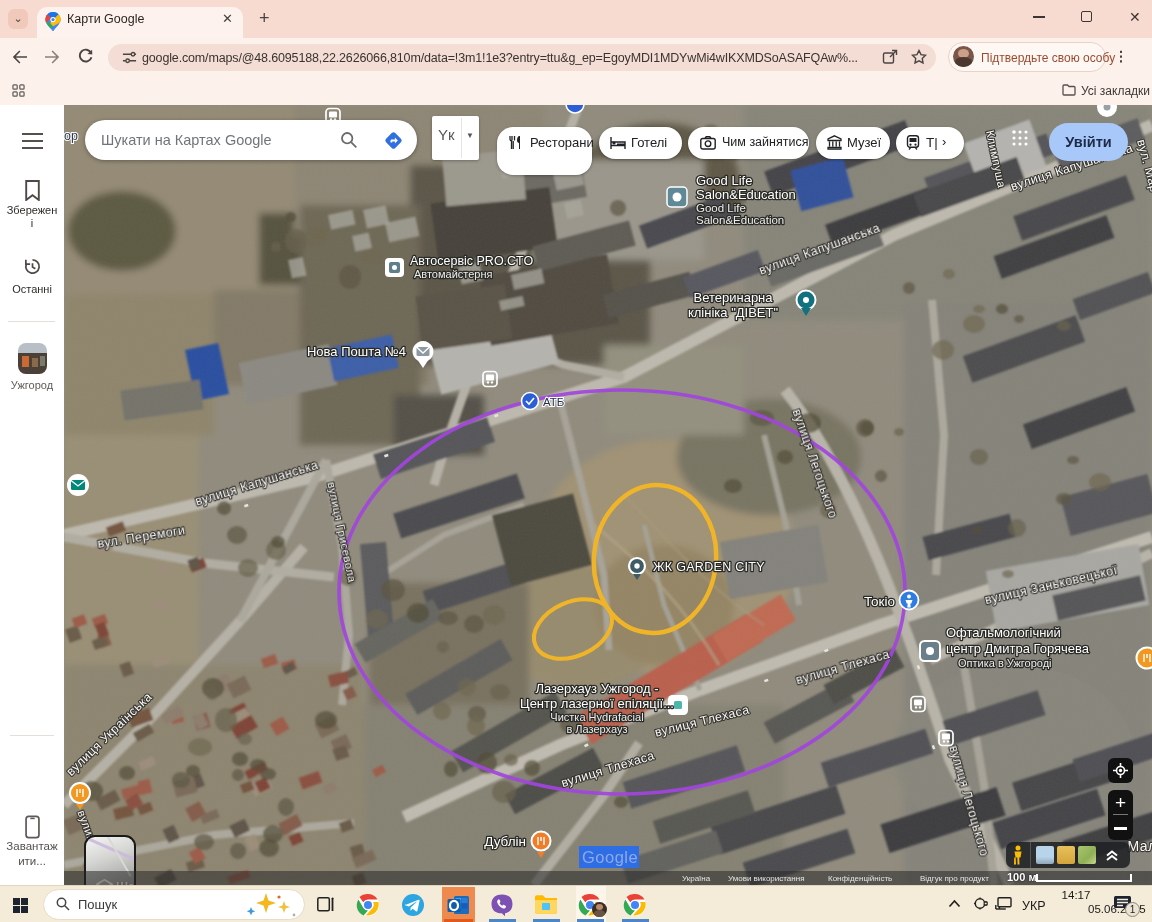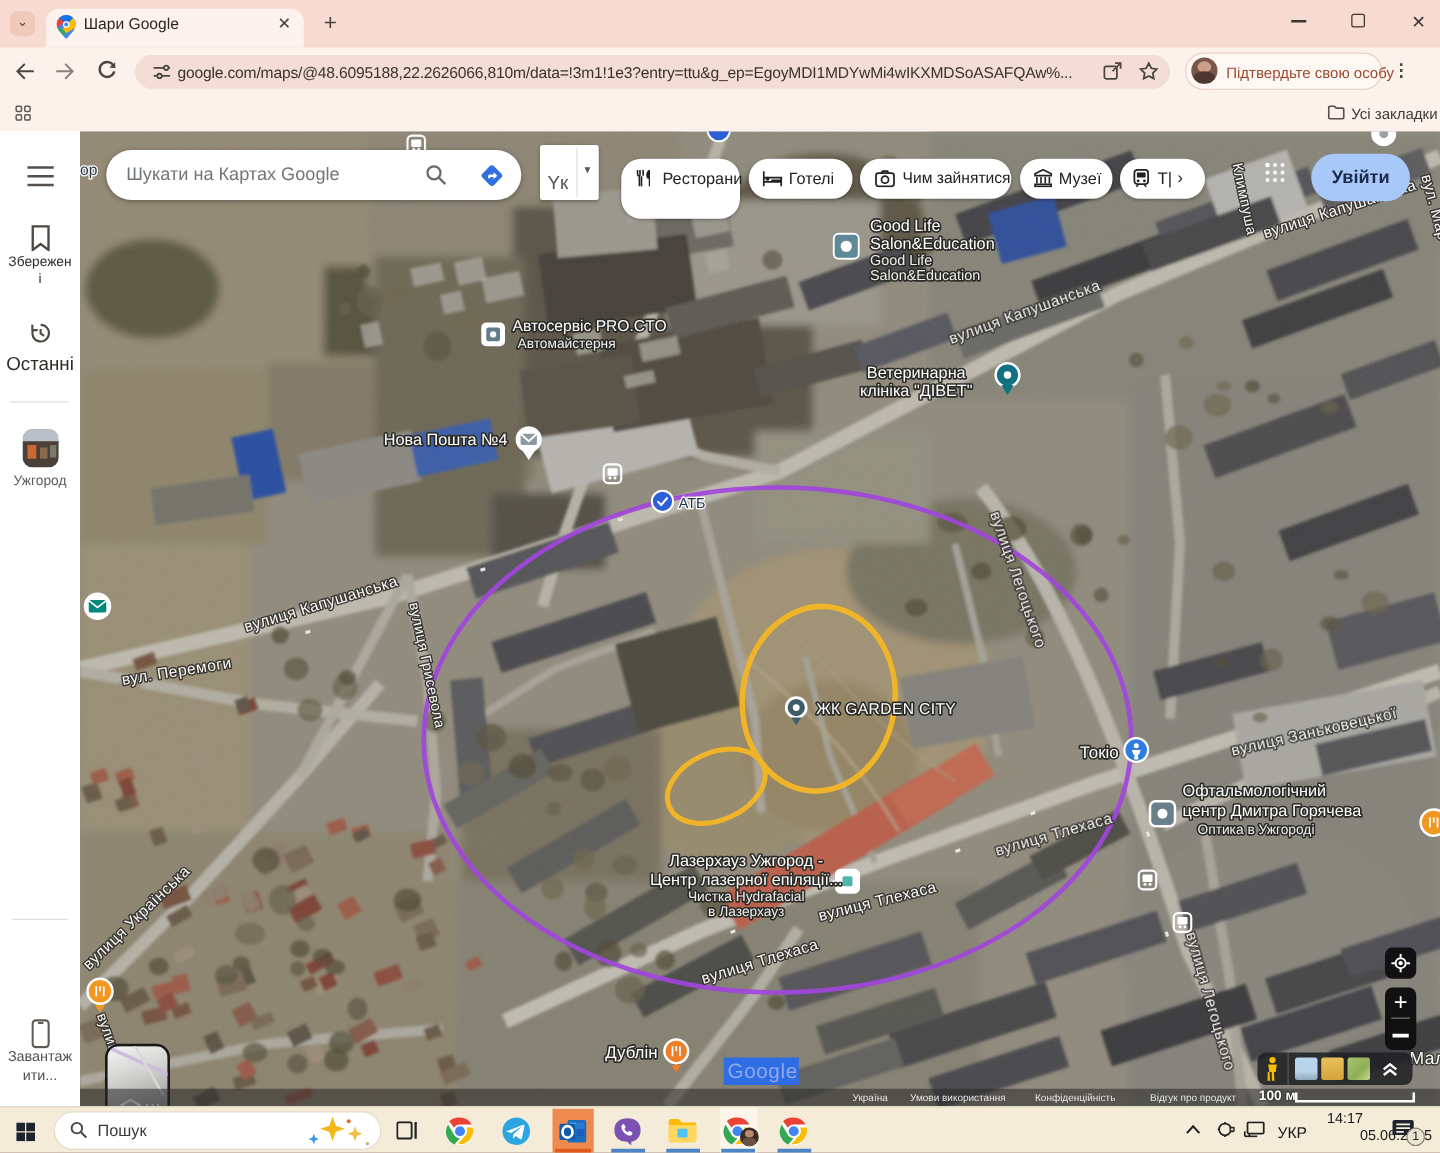--- a/index.html
+++ b/index.html
@@ -20,21 +20,21 @@
   <svg class="abs" style="left:45px;top:12px" width="16" height="19" viewBox="0 0 24 30">
     <path d="M12 0 C5.4 0 0 5.4 0 12 c0 7 8 13 11 17.5 a1.3 1.3 0 0 0 2 0 C16 25 24 19 24 12 24 5.4 18.6 0 12 0 Z" fill="#4285f4"></path>
     <path d="M12 0 C8.6 0 5.5 1.4 3.3 3.7 L9 9.4 A4.2 4.2 0 0 1 15 9.4 L20.7 3.7 C18.5 1.4 15.4 0 12 0Z" fill="#1a73e8"></path>
     <path d="M3.3 3.7 C1.3 5.8 0 8.8 0 12 c0 1.5 0.4 3 1 4.4 L9 9.4 Z" fill="#ea4335"></path>
     <path d="M20.7 3.7 L7.5 17.5 c1.5 2 3 3.9 4 5.5 L23 16.4 c0.6 -1.4 1 -2.9 1 -4.4 0 -3.2 -1.3 -6.2 -3.3 -8.3Z" fill="#fbbc04"></path>
     <path d="M1 16.4 c1.6 3.5 5 6.6 7.5 9.8 L12 23 C9 19 4 15 1 16.4Z" fill="#34a853"></path>
     <circle cx="12" cy="12" r="4.2" fill="#fff"></circle>
       <circle cx="12" cy="12" r="2.6" fill="#4285f4"></circle>
   </svg>
 
-  <div class="abs" style="left:67px;top:12px;font-size:12.5px;color:#2c2622;">Шари Google</div>
+  <div class="abs" style="left:67px;top:12px;font-size:12.5px;color:#2c2622;">Карти Google</div>
 
   <div class="abs" style="left:222px;top:11px;font-size:13px;color:#46403c;">✕</div>
 
   <div class="abs" style="left:259px;top:8px;font-size:18px;color:#4a4440;">+</div>
 
   <div class="abs" style="left:1033px;top:16px;width:12px;height:1.5px;background:#3c3531;"></div>
 
   <div class="abs" style="left:1081px;top:11px;width:11px;height:11px;border:1.4px solid #3c3531;border-radius:2px;"></div>
 
   <div class="abs" style="left:1129px;top:9px;font-size:14px;color:#3c3531;">✕</div>
@@ -118,21 +118,21 @@
     <svg class="abs" style="left:24px;top:75px" width="17" height="21" viewBox="0 0 16 20">
         <path d="M2 1 h12 v18 l-6 -4.5 L2 19 Z" fill="none" stroke="#4e4944" stroke-width="1.8"></path>
       </svg>
     <div class="abs" style="left:0;top:99px;width:64px;text-align:center;font-size:11px;color:#2f2b27;">Збережен</div>
     <div class="abs" style="left:0;top:112px;width:64px;text-align:center;font-size:11px;color:#2f2b27;">і</div>
 
     <svg class="abs" style="left:23px;top:152px" width="19" height="19" viewBox="0 0 20 20">
         <path d="M10 3 a7 7 0 1 1 -6.4 4.2 M3 3 v4.5 h4.5" fill="none" stroke="#4e4944" stroke-width="1.8"></path>
         <path d="M10 6.5 v4 l3 1.8" fill="none" stroke="#4e4944" stroke-width="1.8"></path>
       </svg>
-    <div class="abs" style="left:0;top:178px;width:64px;text-align:center;font-size:15px;color:#2f2b27;">Останні</div>
+    <div class="abs" style="left:0;top:178px;width:64px;text-align:center;font-size:11px;color:#2f2b27;">Останні</div>
 
     <div class="abs" style="left:8px;top:216px;width:47px;height:1px;background:#e4ded9;"></div>
 
     <div class="abs" style="left:18px;top:238px;width:29px;height:31px;border-radius:8px;overflow:hidden;">
       <div class="abs" style="left:0;top:0;width:29px;height:12px;background:#b8bfc6;"></div>
       <div class="abs" style="left:0;top:10px;width:29px;height:21px;background:#4a4038;"></div>
       <div class="abs" style="left:4px;top:13px;width:7px;height:11px;background:#c96a35;"></div>
       <div class="abs" style="left:14px;top:15px;width:6px;height:9px;background:#8a6a4a;"></div>
       <div class="abs" style="left:22px;top:13px;width:5px;height:10px;background:#7a7a6a;"></div>
     </div>
@@ -636,21 +636,21 @@
         <circle cx="7.2" cy="7.2" r="5.2" fill="none" stroke="#6a6a6a" stroke-width="1.8"></circle>
         <path d="M11.3 11.3 L16.3 16.3" stroke="#6a6a6a" stroke-width="1.8"></path>
       </svg>
 
     <svg class="abs" style="left:319px;top:25px" width="21" height="21" viewBox="0 0 21 21">
         <rect x="4" y="4" width="13" height="13" rx="2.5" fill="#2f6fe0" transform="rotate(45 10.5 10.5)"></rect>
         <path d="M7.5 12.5 v-1.8 a1.2 1.2 0 0 1 1.2 -1.2 h3.2 v-1.9 l2.9 2.9 -2.9 2.9 v-1.9 h-2.7 v1 Z" fill="#fff"></path>
       </svg>
 
     <div class="abs" style="left:368px;top:11px;width:47px;height:44px;background:#fff;border-radius:2px;box-shadow:0 1px 3px rgba(0,0,0,.3);"></div>
-    <div class="abs" style="left:374px;top:33px;font-size:15px;color:#555;">Yк</div>
+    <div class="abs" style="left:374px;top:21px;font-size:15px;color:#555;">Yк</div>
     <div class="abs" style="left:397px;top:13px;width:1px;height:40px;background:#e4e4e4;"></div>
     <div class="abs" style="left:402px;top:26px;font-size:8px;color:#555;">▼</div>
 
     <div class="abs" style="left:433px;top:22px;width:95px;height:48px;background:#fff;border-radius:16px;box-shadow:0 1px 3px rgba(0,0,0,.3);">
       <svg class="abs" style="left:12px;top:8px" width="15" height="15" viewBox="0 0 15 15">
           <path d="M3 1 v4.5 M5.5 1 v4.5 M1 1 v3 a2 2 0 0 0 1.5 2 V14 M4.2 6 V14" stroke="#202124" stroke-width="1.3" fill="none"></path>
           <path d="M10.5 1 c-1.5 0 -2.5 2 -2.5 4.5 0 1.5 1 2.5 2 2.5 V14 h1 V1 Z" fill="#202124"></path>
         </svg>
       <div class="abs" style="left:33px;top:8px;font-size:13px;color:#202124;white-space:nowrap;">Ресторани</div>
     </div>

